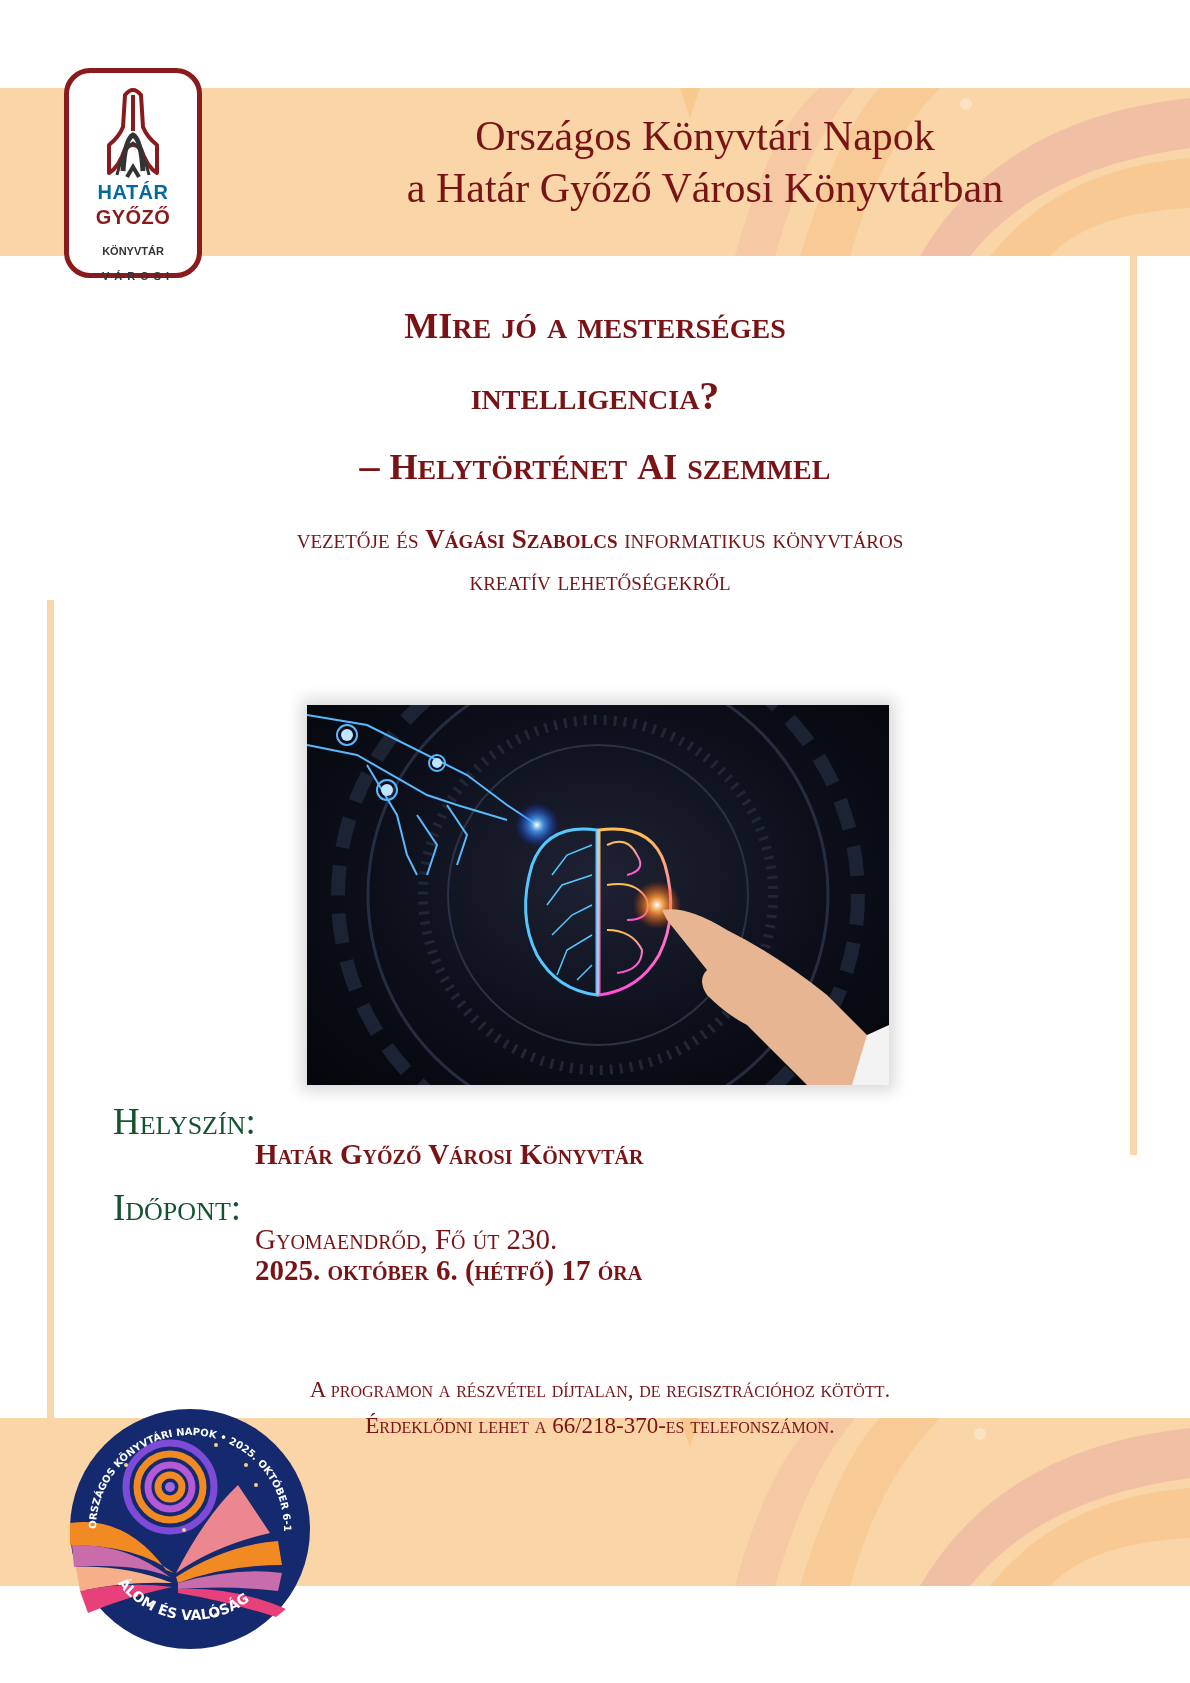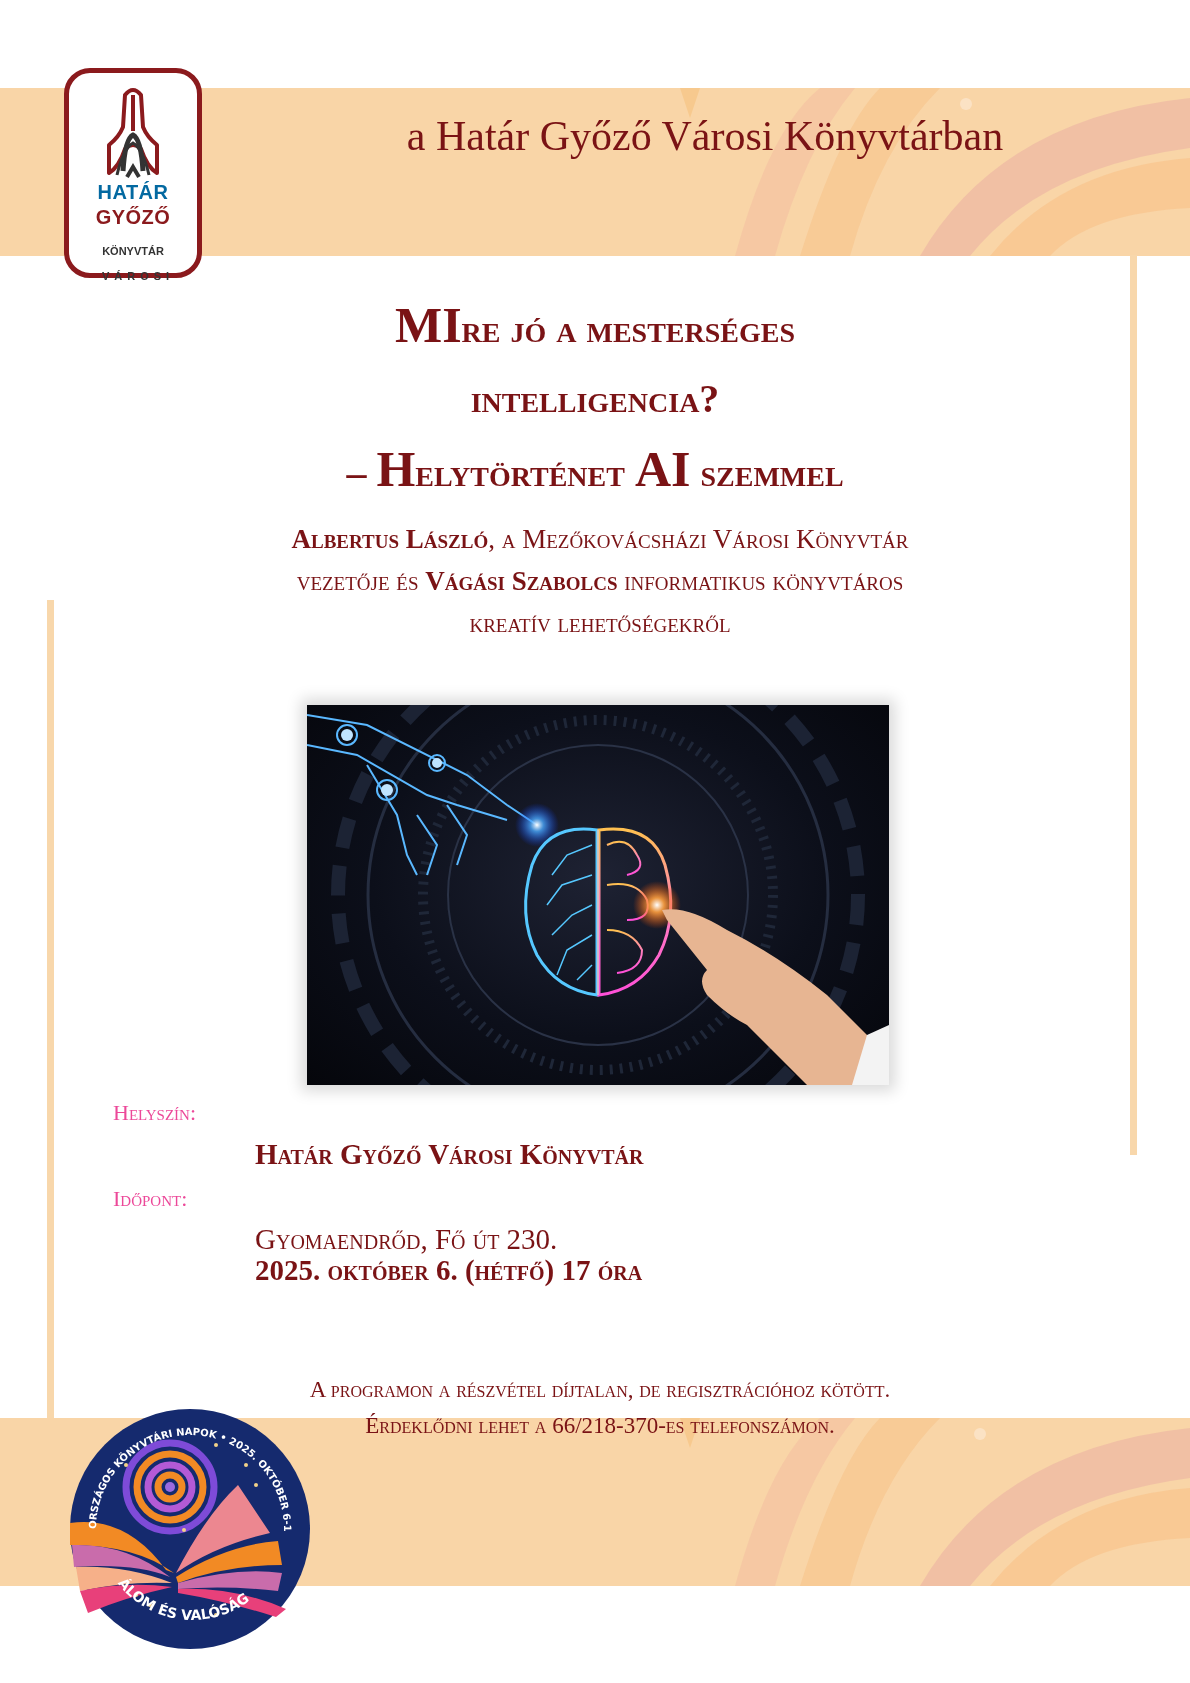--- a/index.html
+++ b/index.html
@@ -36,39 +36,39 @@
 
   #header-title {
     position: absolute; left: 240px; top: 110px; width: 930px; text-align: center;
     font-size: 42px; line-height: 52px; color: #7a1315;
   }
 
   #main-title {
     position: absolute; left: 150px; top: 290px; width: 890px; text-align: center;
     font-weight: bold; font-size: 40px; line-height: 70px; color: #7a1315;
   }
-  .sc-big { font-size: 50px; }
+  .sc-big { font-size: 36px; }
 
   #speakers {
     position: absolute; left: 100px; top: 518px; width: 1000px; text-align: center;
     font-size: 27px; line-height: 42px; font-variant: small-caps; color: #7a1315;
     letter-spacing: 0px;
   }
   #speakers b { font-weight: bold; }
 
   #hero-image {
     position: absolute; left: 307px; top: 705px; width: 582px; height: 380px;
     background: radial-gradient(ellipse at 50% 45%, #1e2233 0%, #0c0f1a 55%, #05060b 100%);
     box-shadow: 0 0 14px 6px rgba(0,0,0,0.15);
     overflow: hidden;
   }
   #hero-image svg { position: absolute; left: 0; top: 0; }
 
   .info-label {
-    position: absolute; left: 113px; font-size: 22px; font-variant: small-caps; color: #ec4899; text-align: center;
+    position: absolute; left: 113px; font-size: 37px; font-variant: small-caps; color: #14532d; text-align: center;
   }
   .info-value {
     position: absolute; left: 255px; font-size: 29px; font-variant: small-caps; color: #7a1315;
   }
   #loc-label { top: 1100px; }
   #loc-name { top: 1138px; font-weight: bold; }
   #loc-address { top: 1176px; margin-top: 47px; }
   #time-label { top: 1186px; }
   #time-value { top: 1254px; font-weight: bold; }
 
@@ -115,35 +115,35 @@
     <path d="M24 88 Q30 62 40 56 Q50 62 56 88" fill="none" stroke="#333" stroke-width="3"></path>
     <path d="M34 90 L40 80 L46 90" fill="none" stroke="#333" stroke-width="4"></path>
   </svg>
   <div id="logo-l1" class="logo-text">HATÁR</div>
   <div id="logo-l2" class="logo-text">GYŐZŐ</div>
   <div id="logo-l3" class="logo-text">VÁROSI</div>
   <div id="logo-l4" class="logo-text">KÖNYVTÁR</div>
 </div>
 
 <div id="header-title">
+  <div>Országos Könyvtári Napok</div>
   <div>a Határ Győző Városi Könyvtárban</div>
 </div>
 
 <div id="main-title">
   <div style="font-variant: small-caps;">
     <span class="sc-big">MI</span><span>re jó a mesterséges</span>
   </div>
   <div style="font-variant: small-caps;">intelligencia?</div>
   <div style="font-variant: small-caps;">
     <span>– </span><span class="sc-big">H</span><span>elytörténet </span><span class="sc-big">AI</span><span> szemmel</span>
   </div>
 </div>
 
 <div id="speakers">
-  <div><b>Albertus László</b><span>, a Mezőkovácsházi Városi Könyvtár</span></div>
   <div><span>vezetője és </span><b>Vágási Szabolcs</b><span> informatikus könyvtáros</span></div>
   <div>kreatív lehetőségekről</div>
 </div>
 
 <div id="hero-image">
   <svg width="582" height="380" viewBox="0 0 582 380">
     <defs>
       <radialGradient id="glowB" cx="50%" cy="50%" r="50%">
         <stop offset="0%" stop-color="#ffffff" stop-opacity="1"></stop>
         <stop offset="30%" stop-color="#4aa8ff" stop-opacity="0.8"></stop>

